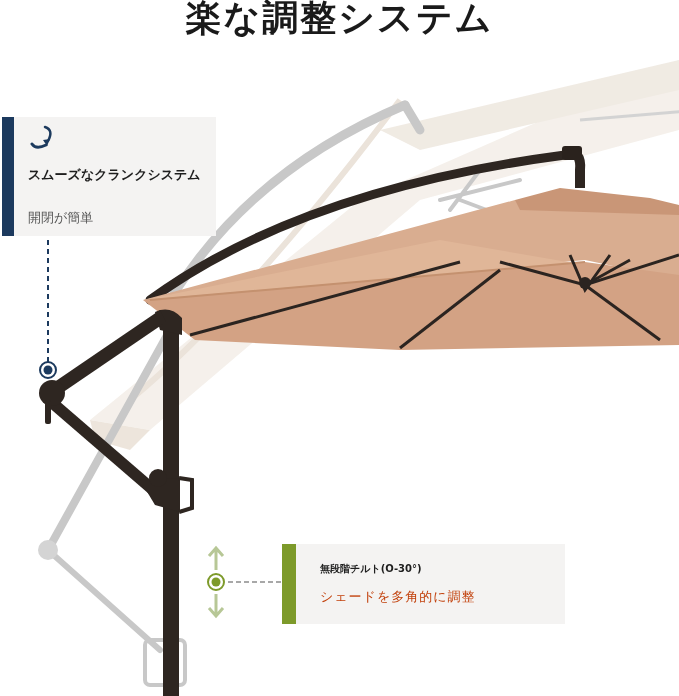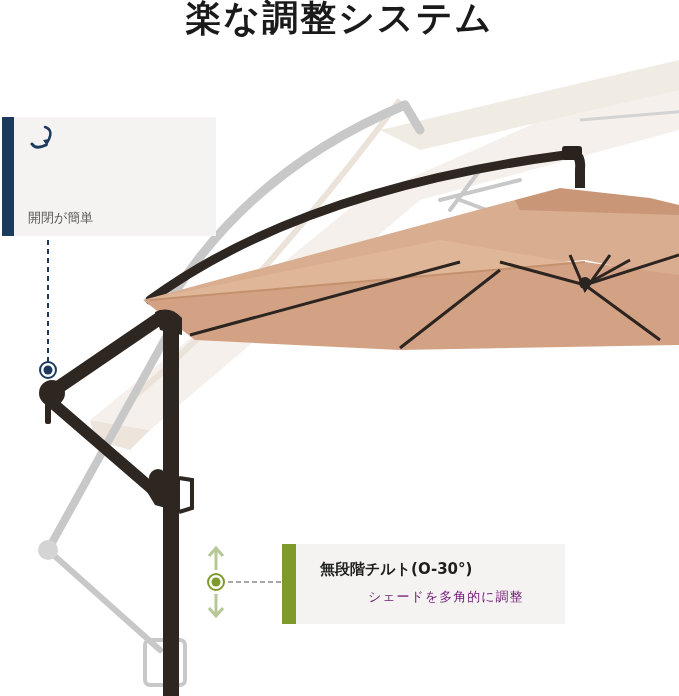--- a/index.html
+++ b/index.html
@@ -28,25 +28,25 @@
   }
   .callout-crank .sub {
     position: absolute; left: 26px; top: 92px;
     font-size: 13px; color: #555; line-height: 18px;
   }
 
   .callout-tilt { left: 282px; top: 544px; width: 283px; height: 80px; }
   .callout-tilt .bar { width: 14px; background: #7d9a2a; }
   .callout-tilt .heading {
     position: absolute; left: 38px; top: 16px;
-    font-size: 15px; font-weight: bold; color: #1e1e1e; line-height: 18px;
+    font-size: 10px; font-weight: bold; color: #1e1e1e; line-height: 18px;
   }
   .callout-tilt .sub {
     position: absolute; left: 38px; top: 44px;
-    font-size: 13px; color: #701a75; line-height: 18px; letter-spacing: 1px; margin-left: 48px;
+    font-size: 13px; color: #c2410c; line-height: 18px; letter-spacing: 1px;
   }
 </style>
 </head>
 <body>
 
 <svg class="illustration" viewBox="0 0 679 696" xmlns="http://www.w3.org/2000/svg">
 
   <g opacity="0.9">
     <polygon points="360,200 679,60 679,130 420,200 150,430 90,420" fill="#f4efe9"></polygon>
     <polygon points="380,130 679,60 679,90 420,150" fill="#efe9e1"></polygon>
@@ -114,20 +114,21 @@
 
 <div class="title">楽な調整システム</div>
 
 <div class="callout callout-crank">
   <div class="bar"></div>
   <svg class="crank-icon" viewBox="0 0 28 26">
     <path d="M4,20 Q8,26 18,21" stroke="#1c3a5e" stroke-width="3" fill="none" stroke-linecap="round"></path>
     <path d="M17,3 Q26,6 20,17" stroke="#1c3a5e" stroke-width="2.5" fill="none" stroke-linecap="round"></path>
     <polygon points="15,16 22,15 19,22" fill="#1c3a5e"></polygon>
   </svg>
+  <div class="heading">スムーズなクランクシステム</div>
   <div class="sub">開閉が簡単</div>
 </div>
 
 <div class="callout callout-tilt">
   <div class="bar"></div>
   <div class="heading">無段階チルト(O-30°)</div>
   <div class="sub">シェードを多角的に調整</div>
 </div>
 
 </body></html>

